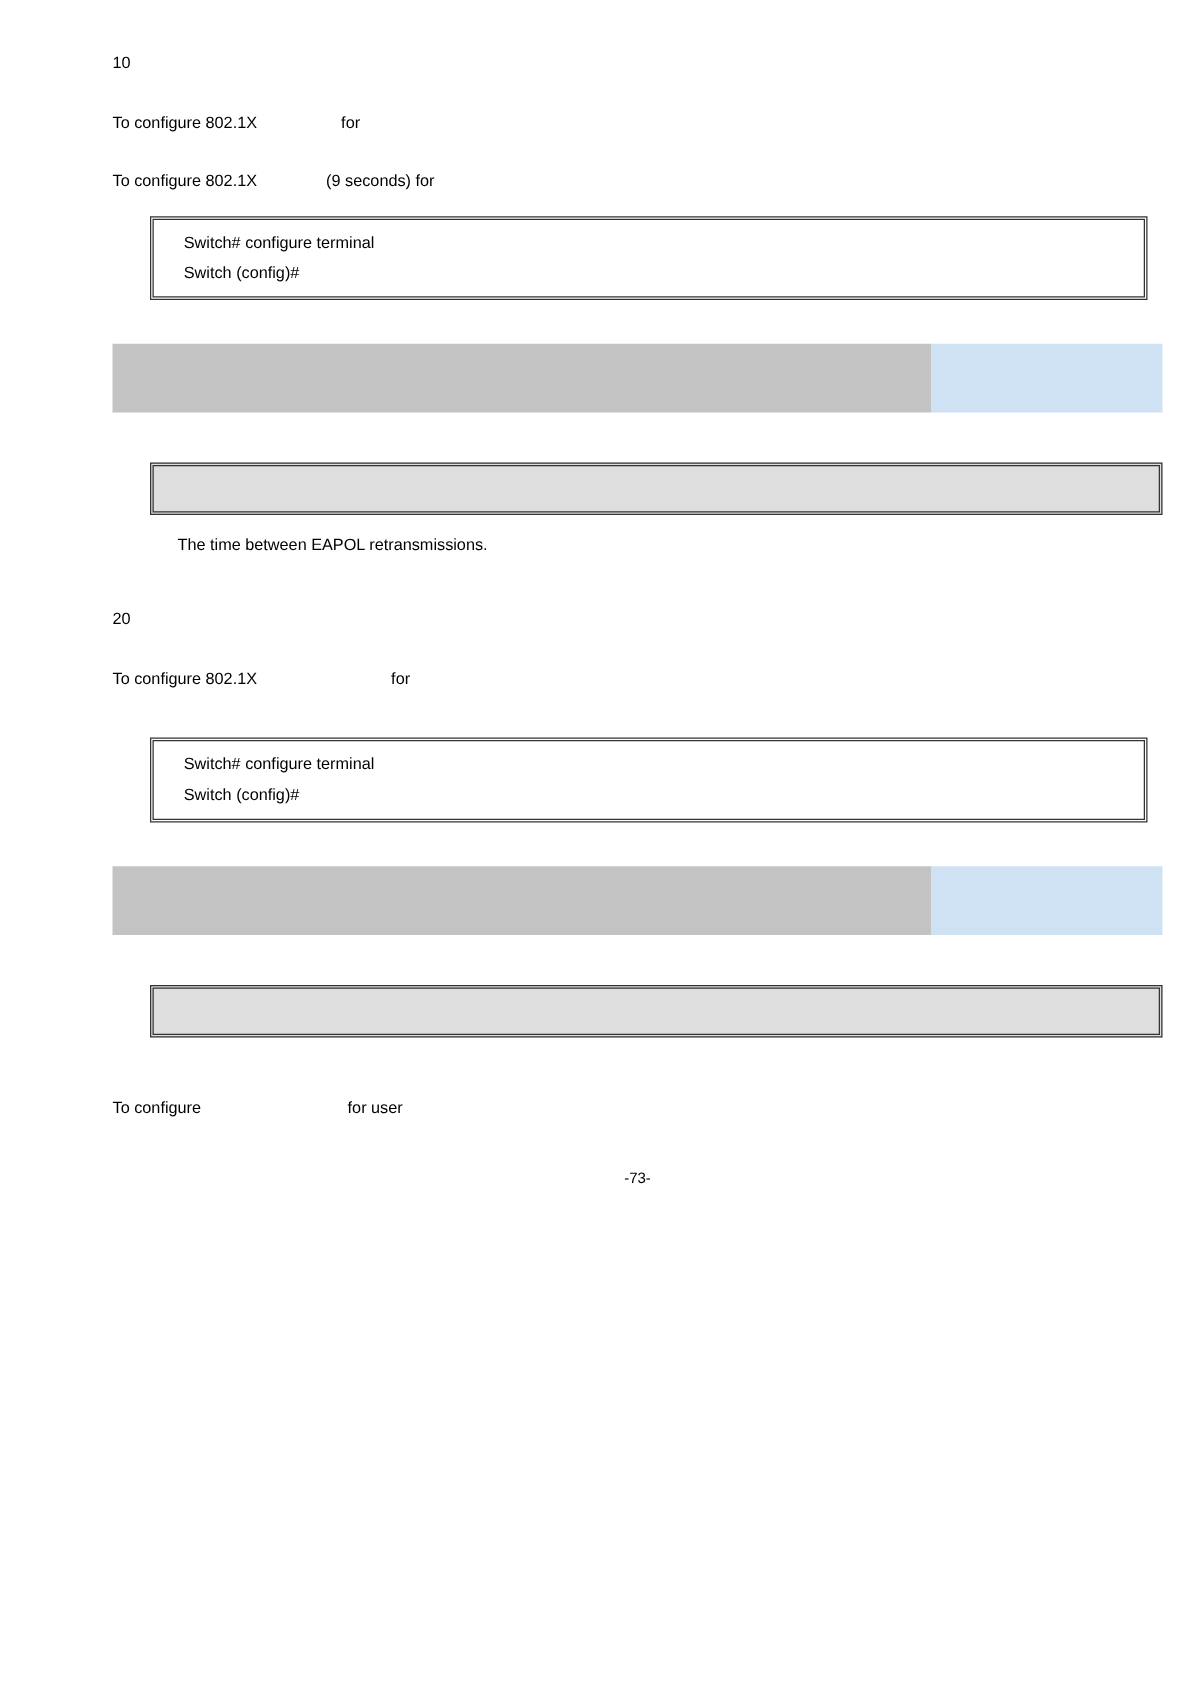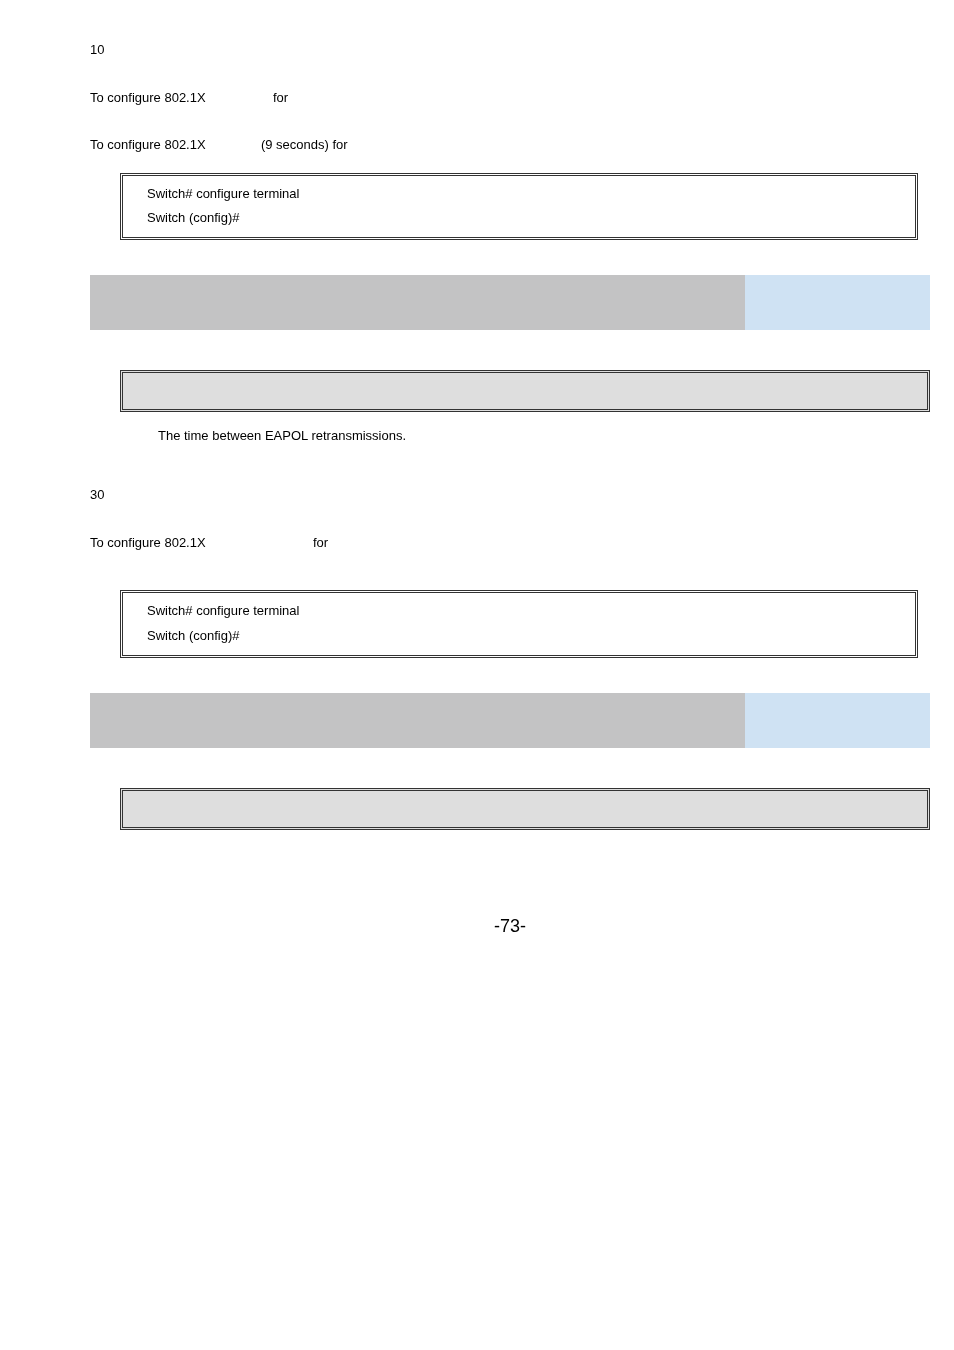--- a/index.html
+++ b/index.html
@@ -34,25 +34,25 @@
     background: linear-gradient(to right, #c3c3c4 0%, #c3c3c4 78%, #cfe2f3 78%, #cfe2f3 100%);
     width: 100%;
   }
   .syntax-box {
     margin: 0 0 14px 30px;
     border: 3px double #333;
     background: #dedede;
     height: 36px;
   }
   .indented {
-    margin-left: 68px;
+    margin-left: 52px;
   }
   .page-num {
     text-align: center;
-    font-size: 18px;
+    font-size: 12px;
     margin-top: 40px;
   }
   .gap-word {
     display: inline-block;
   }
 </style>
 </head>
 <body>
 
 <div class="page">
@@ -76,37 +76,42 @@
     <div>Switch (config)#</div>
   </div>
 
   <div class="section-bar"></div>
 
   <div class="syntax-box"></div>
 
   <p class="line indented">The time between EAPOL retransmissions.</p>
 
   <div class="spacer-md"></div>
-  <p class="line">30</p>
+  <p class="line">20</p>
   <div class="spacer-sm"></div>
   <p class="line">
     <span>To configure 802.1X</span>
     <span class="gap-word" style="width:100px;"></span>
     <span>for</span>
   </p>
   <div class="spacer-sm"></div>
 
   <div class="code-box">
     <div>Switch# configure terminal</div>
     <div>Switch (config)#</div>
   </div>
 
   <div class="section-bar"></div>
 
   <div class="syntax-box"></div>
 
 
   <div class="spacer-md"></div>
   <div class="spacer-sm"></div>
+  <p class="line">
+    <span>To configure</span>
+    <span class="gap-word" style="width:110px;"></span>
+    <span>for user</span>
+  </p>
 
   <div class="page-num">-73-</div>
 
 </div>
 
 </body></html>

